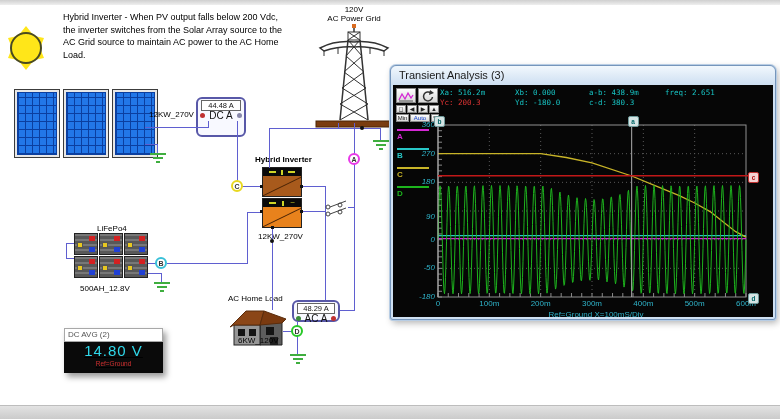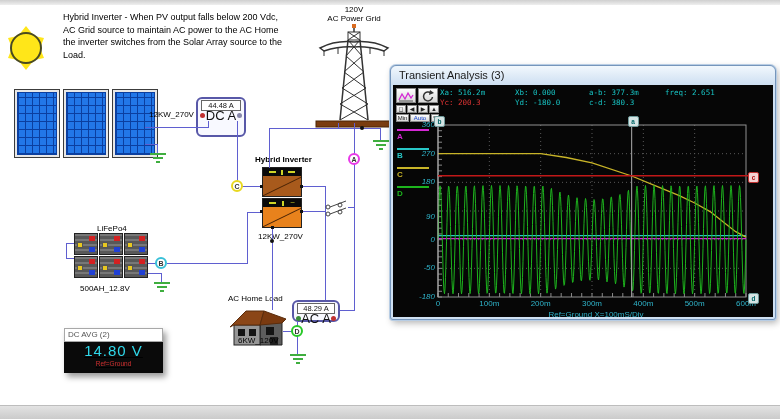--- a/index.html
+++ b/index.html
@@ -22,21 +22,21 @@
   .panel{width:40px;height:63px;background:#e7e7e7;border:1px solid #3c3c3c;padding:2px;}
   .panel-inner{width:100%;height:100%;background:
       repeating-linear-gradient(90deg,#0b3fa0 0 1px,transparent 1px 7px),
       repeating-linear-gradient(0deg,#0b3fa0 0 1px,transparent 1px 8px),#2277e8;
       border:1px solid #0b3fa0;box-sizing:border-box;}
   
   .meter{border:2px solid #5858a8;border-radius:6px;background:#f8f9ff;box-sizing:border-box;}
   .meter .val{margin:1px 3px 0 3px;border:1px solid #666;background:#fff;font-size:7.5px;
               text-align:center;line-height:9px;height:9px;color:#111;}
   .meter .row{display:flex;align-items:center;justify-content:space-between;padding:0 2px;height:9px;}
-  .meter .row .lbl{font-size:13px;color:#111;}
+  .meter .row .lbl{font-size:10px;color:#111;}
   .pdot{width:5px;height:5px;border-radius:3px;}
   
   .probe{width:12px;height:12px;border-radius:7px;background:#fff;box-sizing:border-box;
          font-size:7px;font-weight:bold;color:#333;text-align:center;line-height:9px;}
   
   .inv-block{width:40px;height:30px;border:1px solid #222;box-sizing:border-box;}
   .inv-head{height:8px;background:#0a0a0a;display:flex;align-items:center;justify-content:space-around;padding:0 3px;}
   .inv-dash{width:7px;height:2px;background:#cfd428;}
   .inv-bar{width:2px;height:5px;background:#cfd428;}
   .inv-body{position:relative;height:20px;overflow:hidden;}
@@ -81,22 +81,22 @@
   <div class="abs" id="top-strip"></div>
   <div class="abs" id="bottom-strip"></div>
 
   <svg class="abs" style="left:4px;top:24px" width="44" height="48">
     <polygon points="22,2 30,12 40,14 36,24 40,34 30,36 22,46 14,36 4,34 8,24 4,14 14,12" fill="#ffe619"></polygon>
     <circle cx="22" cy="24" r="15" fill="#ffe619" stroke="#4a4a20" stroke-width="2"></circle>
   </svg>
 
   <div class="abs" id="annotation">
     <div>Hybrid Inverter - When PV output falls below 200 Vdc,</div>
+    <div>the inverter switches from the Solar Array source to the</div>
     <div>AC Grid source to maintain AC power to the AC Home</div>
-    <div>the inverter switches from the Solar Array source to the</div>
     <div>Load.</div>
   </div>
 
   <div class="abs" id="panels">
     <div class="panel">
         <div class="panel-inner"></div>
       </div>
     <div class="panel">
         <div class="panel-inner"></div>
       </div>
@@ -328,21 +328,21 @@
       <div class="scope-btn tiny" style="left:3px;top:20px;width:10px;height:8px">◻</div>
       <div class="scope-btn tiny" style="left:14px;top:20px;width:10px;height:8px">◀</div>
       <div class="scope-btn tiny" style="left:25px;top:20px;width:10px;height:8px">▶</div>
       <div class="scope-btn tiny" style="left:36px;top:20px;width:10px;height:8px">▲</div>
       <div class="scope-btn tiny" style="left:3px;top:29px;width:13px;height:8px">Min</div>
       <div class="scope-btn tiny" style="left:17px;top:29px;width:20px;height:8px;color:#1040d0">Auto</div>
       <div class="scope-btn tiny" style="left:38px;top:29px;width:8px;height:8px">▼</div>
 
       <div class="meas" style="left:47px;top:3px">Xa: 516.2m</div>
       <div class="meas" style="left:122px;top:3px">Xb: 0.000</div>
-      <div class="meas" style="left:196px;top:3px">a-b: 377.3m</div>
+      <div class="meas" style="left:196px;top:3px">a-b: 438.9m</div>
       <div class="meas" style="left:272px;top:3px">freq: 2.651</div>
       <div class="meas red" style="left:47px;top:13px">Yc: 200.3</div>
       <div class="meas" style="left:122px;top:13px">Yd: -180.0</div>
       <div class="meas" style="left:196px;top:13px">c-d: 380.3</div>
 
       <div id="legend">
           <div class="chan-line" style="top: 44px; background: rgb(212, 40, 212);"></div>
           <div class="chan-letter" style="top: 47px; color: rgb(212, 40, 212);">A</div>
           <div class="chan-line" style="top: 63px; background: rgb(40, 200, 200);"></div>
           <div class="chan-letter" style="top: 66px; color: rgb(40, 200, 200);">B</div>

